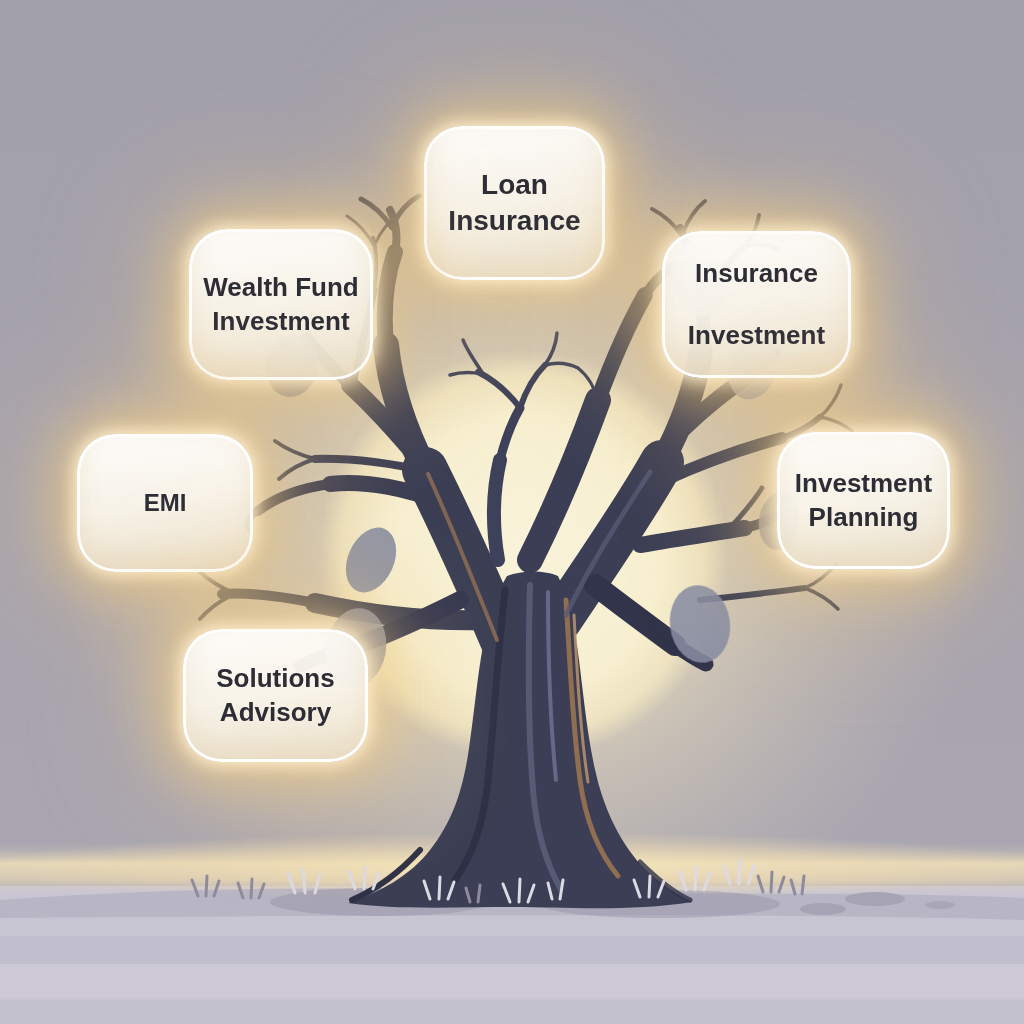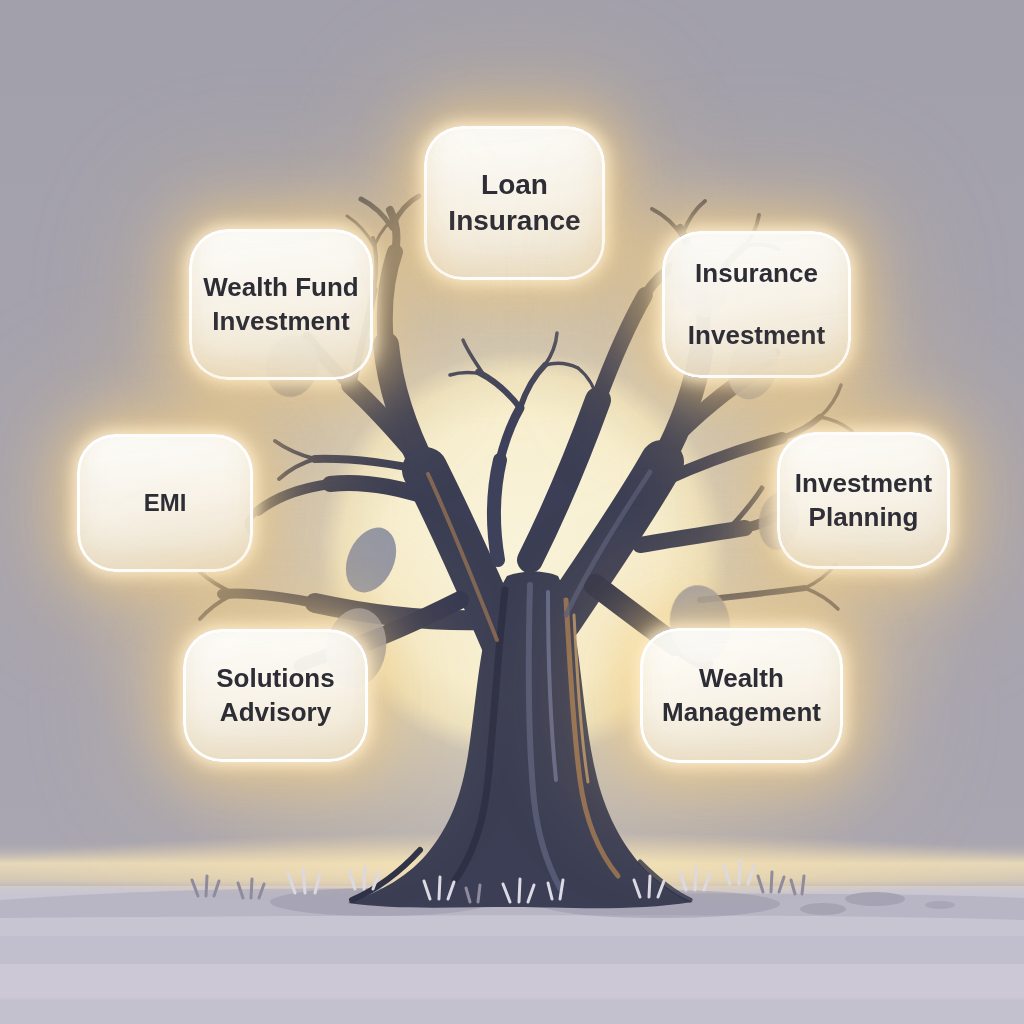--- a/index.html
+++ b/index.html
@@ -233,18 +233,14 @@
     <span>EMI</span>
   </div>
   <div class="node n-invplan">
     <span>Investment</span>
     <span>Planning</span>
   </div>
   <div class="node n-finadv">
     <span>Solutions</span>
     <span>Advisory</span>
   </div>
-  <div class="node n-wealth">
-    <span>Wealth</span>
-    <span>Management</span>
-  </div>
 
 </div>
 
 </body></html>

